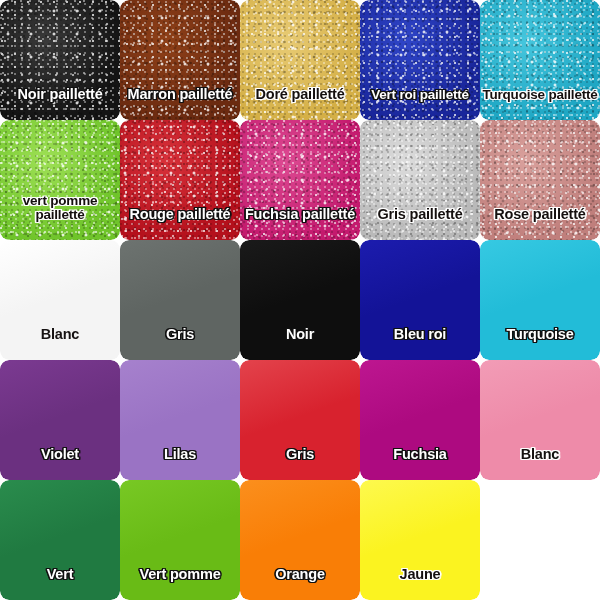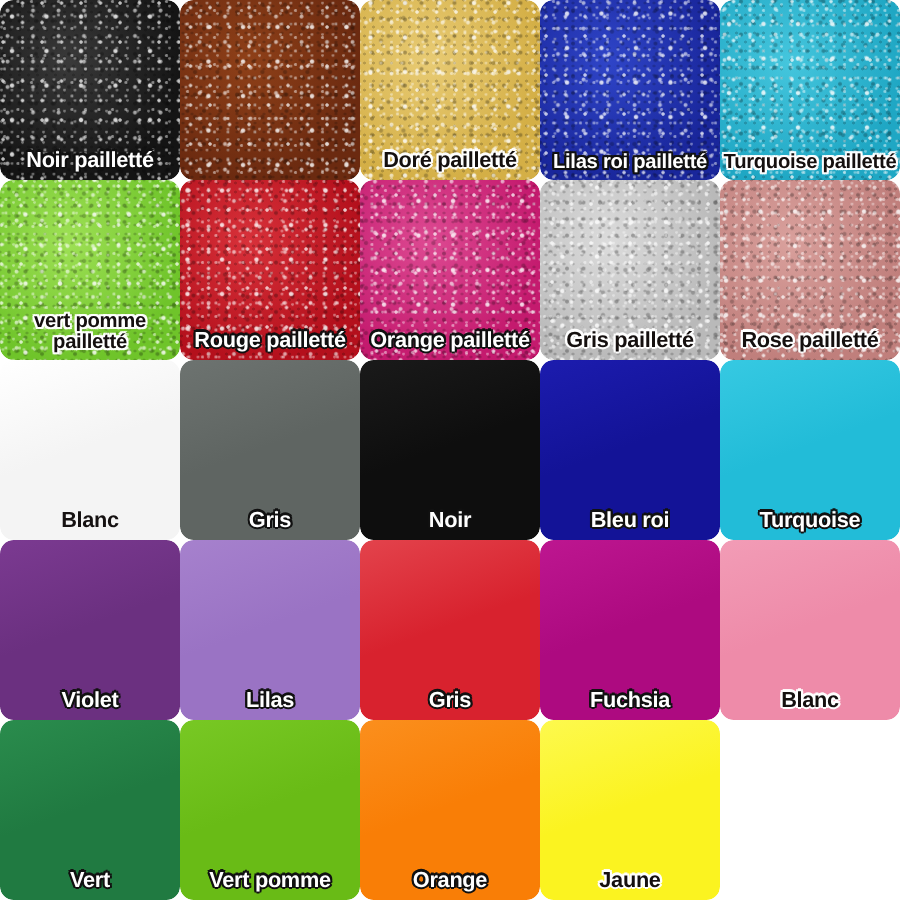--- a/index.html
+++ b/index.html
@@ -76,21 +76,21 @@
       radial-gradient(circle at 2px 3px, rgba(0,0,0,.55) 0 1px, rgba(0,0,0,0) 1.6px),
       radial-gradient(circle at 1px 2px, rgba(0,0,0,.35) 0 .8px, rgba(0,0,0,0) 1.2px),
       radial-gradient(circle at 6px 9px, rgba(0,0,0,.45) 0 1.1px, rgba(0,0,0,0) 1.7px);
   }
 
   .label {
     position: relative;
     z-index: 3;
     width: 100%;
     text-align: center;
-    padding-bottom: 4px;
+    padding-bottom: 17px;
     font-size: 14.5px;
     font-weight: 700;
     line-height: 1.08;
     letter-spacing: -0.2px;
     white-space: pre-line;
   }
   .label.small {
     font-size: 13.5px;
   }
   
@@ -124,32 +124,33 @@
     <div class="swatch">
       <div class="fill" style="background: radial-gradient(at 38% 34%, rgb(58, 58, 58) 0%, rgb(20, 20, 20) 72%, rgb(20, 20, 20) 100%);"></div>
       <div class="grain" style="background-position: 0px 0px, 0px 0px, 0px 0px;"></div>
       <div class="sparkle light" style="background-position: 0px 0px, 0px 0px, 0px 0px, 0px 0px, 0px 0px;"></div>
       <div class="label on-dark">Noir pailletté</div>
     </div>
     <div class="swatch">
       <div class="fill" style="background: radial-gradient(at 38% 34%, rgb(143, 64, 24) 0%, rgb(107, 42, 16) 72%, rgb(107, 42, 16) 100%);"></div>
       <div class="grain" style="background-position: 3px 5px, 1px 2px, 4px 9px;"></div>
       <div class="sparkle light" style="background-position: 5px 3px, 2px 6px, 8px 4px, 3px 5px, 11px 7px;"></div>
+      <div class="label on-dark">Marron pailletté</div>
     </div>
     <div class="swatch">
       <div class="fill" style="background: radial-gradient(at 38% 34%, rgb(232, 203, 116) 0%, rgb(212, 175, 70) 72%, rgb(212, 175, 70) 100%);"></div>
       <div class="grain" style="background-position: 6px 10px, 2px 4px, 8px 3px;"></div>
       <div class="sparkle light" style="background-position: 10px 6px, 4px 3px, 16px 8px, 6px 3px, 22px 14px;"></div>
       <div class="label on-light">Doré pailletté</div>
     </div>
     <div class="swatch">
       <div class="fill" style="background: radial-gradient(at 38% 34%, rgb(47, 69, 200) 0%, rgb(25, 38, 155) 72%, rgb(25, 38, 155) 100%);"></div>
       <div class="grain" style="background-position: 9px 4px, 3px 0px, 12px 12px;"></div>
       <div class="sparkle light" style="background-position: 2px 9px, 6px 0px, 7px 12px, 2px 1px, 10px 21px;"></div>
-      <div class="label on-dark small">Lilas roi pailletté</div>
+      <div class="label on-dark small">Vert roi pailletté</div>
     </div>
     <div class="swatch">
       <div class="fill" style="background: radial-gradient(at 38% 34%, rgb(69, 198, 221) 0%, rgb(31, 167, 196) 72%, rgb(31, 167, 196) 100%);"></div>
       <div class="grain" style="background-position: 1px 9px, 4px 2px, 1px 6px;"></div>
       <div class="sparkle light" style="background-position: 7px 12px, 8px 6px, 15px 16px, 5px 6px, 21px 5px;"></div>
       <div class="label on-light small">Turquoise pailletté</div>
     </div>
     <div class="swatch">
       <div class="fill" style="background: radial-gradient(at 38% 34%, rgb(158, 224, 85) 0%, rgb(111, 196, 42) 72%, rgb(111, 196, 42) 100%);"></div>
       <div class="grain" style="background-position: 4px 3px, 5px 4px, 5px 0px;"></div>
@@ -160,21 +161,21 @@
     <div class="swatch">
       <div class="fill" style="background: radial-gradient(at 38% 34%, rgb(216, 49, 58) 0%, rgb(180, 16, 28) 72%, rgb(180, 16, 28) 100%);"></div>
       <div class="grain" style="background-position: 7px 8px, 0px 0px, 9px 9px;"></div>
       <div class="sparkle light" style="background-position: 4px 5px, 3px 0px, 14px 7px, 4px 2px, 20px 19px;"></div>
       <div class="label on-dark">Rouge pailletté</div>
     </div>
     <div class="swatch">
       <div class="fill" style="background: radial-gradient(at 38% 34%, rgb(221, 74, 146) 0%, rgb(196, 26, 110) 72%, rgb(196, 26, 110) 100%);"></div>
       <div class="grain" style="background-position: 10px 2px, 1px 2px, 13px 3px;"></div>
       <div class="sparkle light" style="background-position: 9px 8px, 5px 6px, 5px 11px, 0px 0px, 8px 3px;"></div>
-      <div class="label on-dark">Orange pailletté</div>
+      <div class="label on-dark">Fuchsia pailletté</div>
     </div>
     <div class="swatch">
       <div class="fill" style="background: radial-gradient(at 38% 34%, rgb(220, 220, 220) 0%, rgb(185, 185, 185) 72%, rgb(185, 185, 185) 100%);"></div>
       <div class="grain" style="background-position: 5px 1px, 3px 0px, 6px 6px;"></div>
       <div class="sparkle light" style="background-position: 6px 1px, 0px 0px, 4px 2px, 6px 3px, 7px 17px;"></div>
       <div class="label on-light">Gris pailletté</div>
     </div>
     <div class="swatch">
       <div class="fill" style="background: radial-gradient(at 38% 34%, rgb(217, 160, 156) 0%, rgb(192, 127, 124) 72%, rgb(192, 127, 124) 100%);"></div>
       <div class="grain" style="background-position: 2px 7px, 2px 4px, 2px 12px;"></div>

